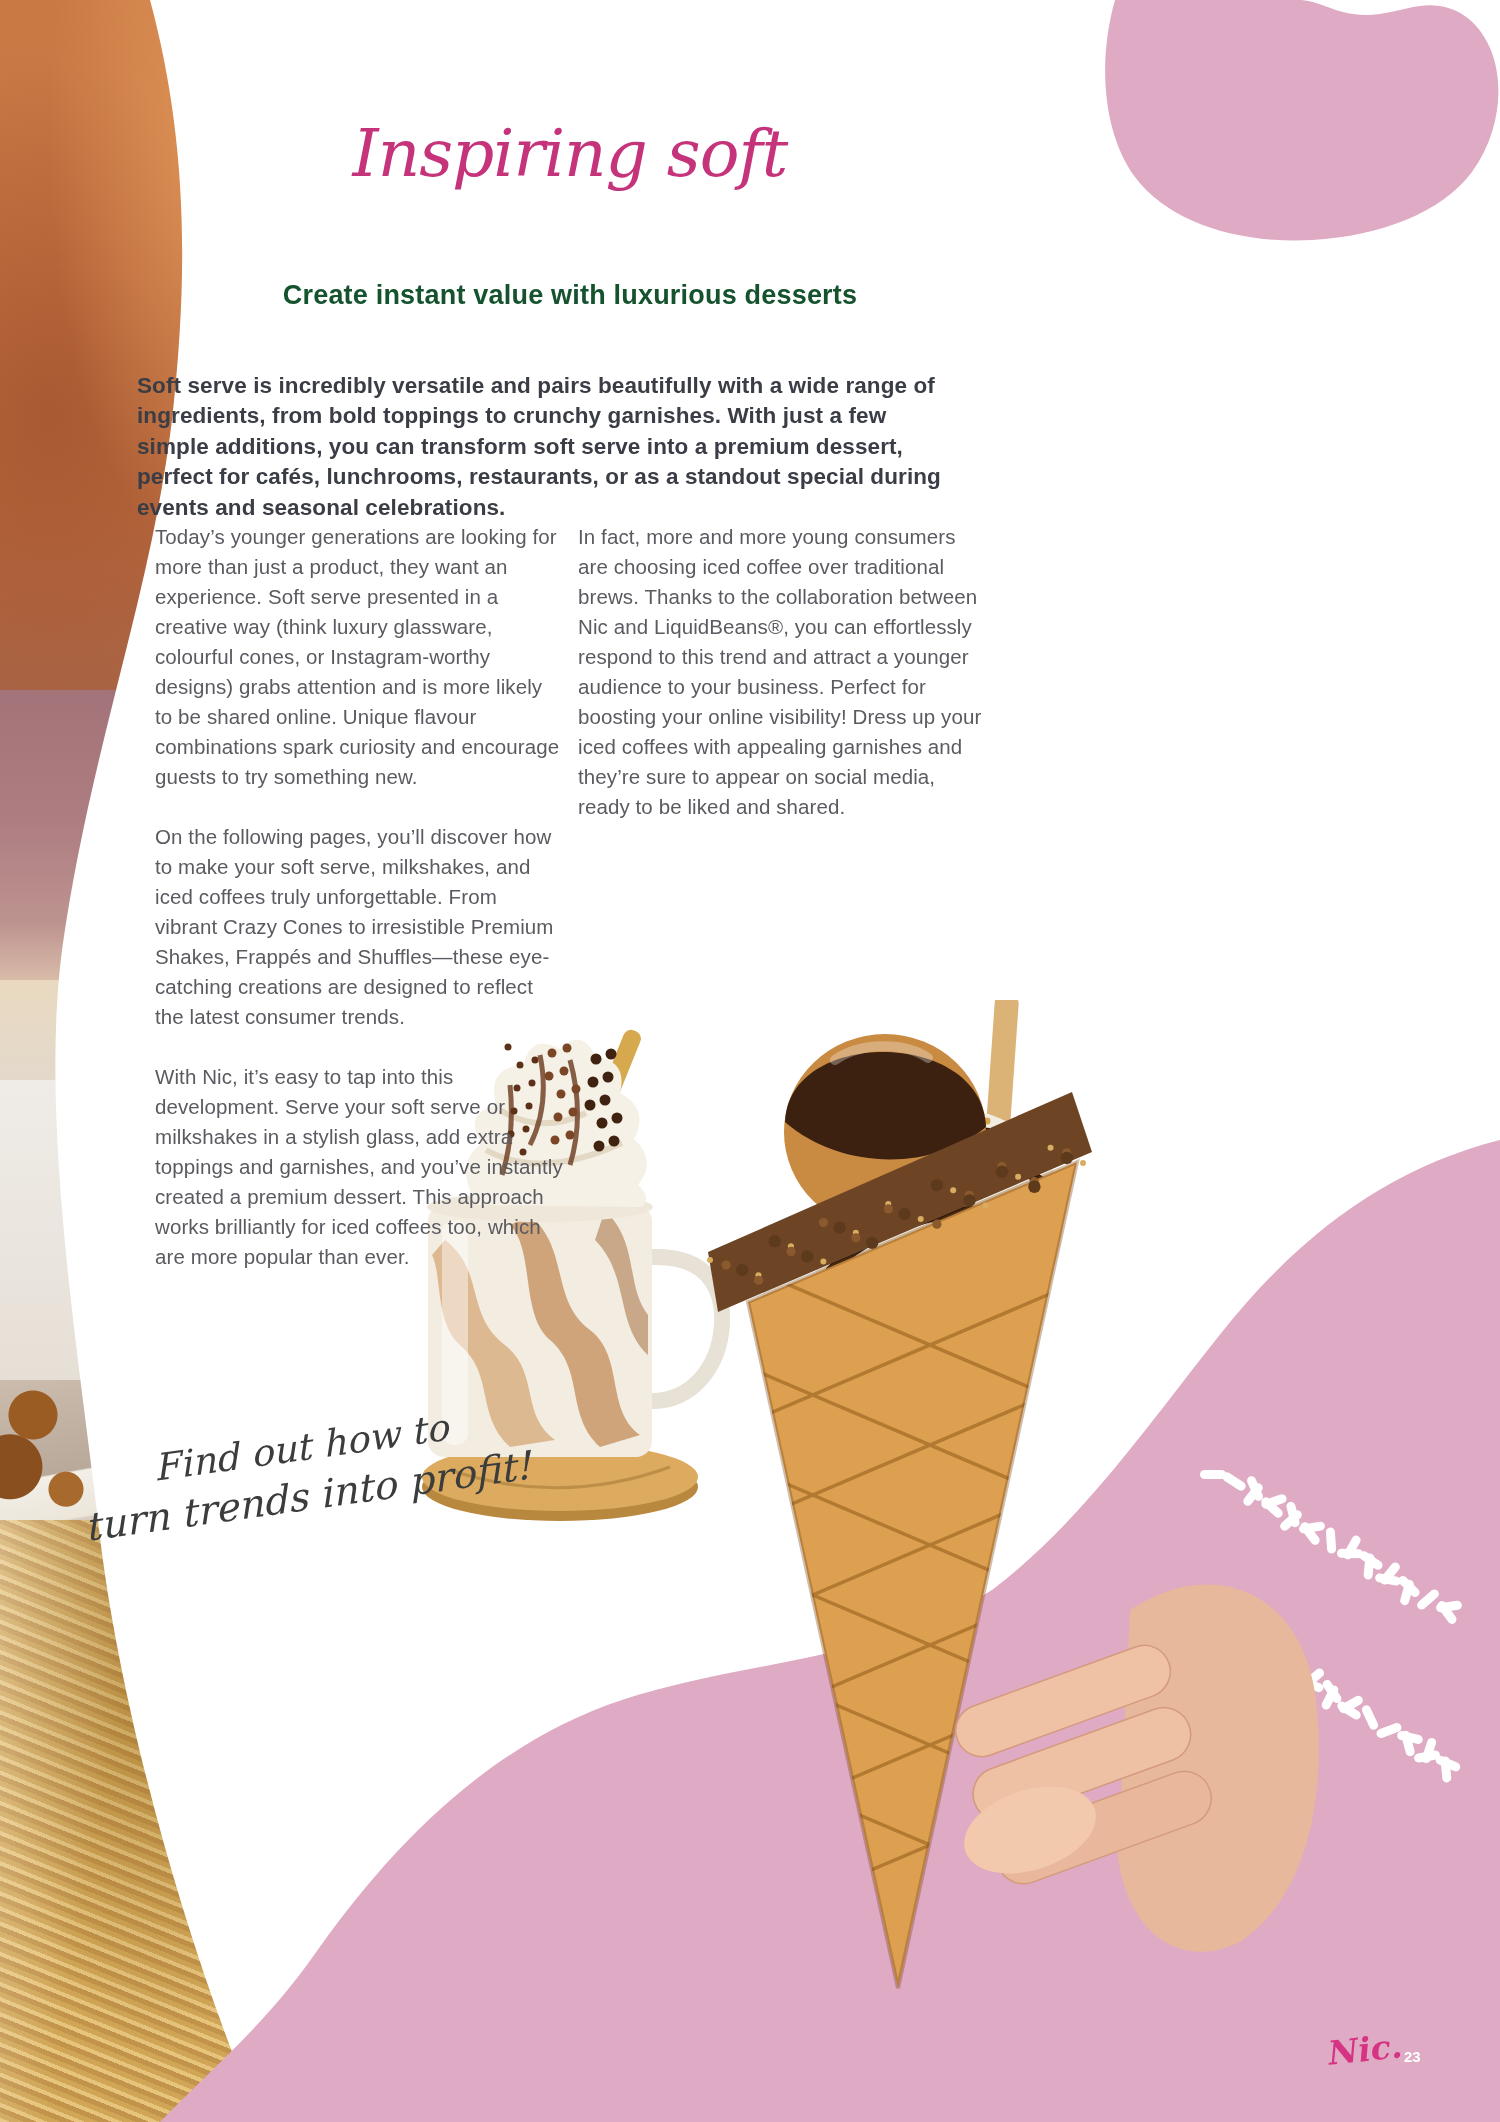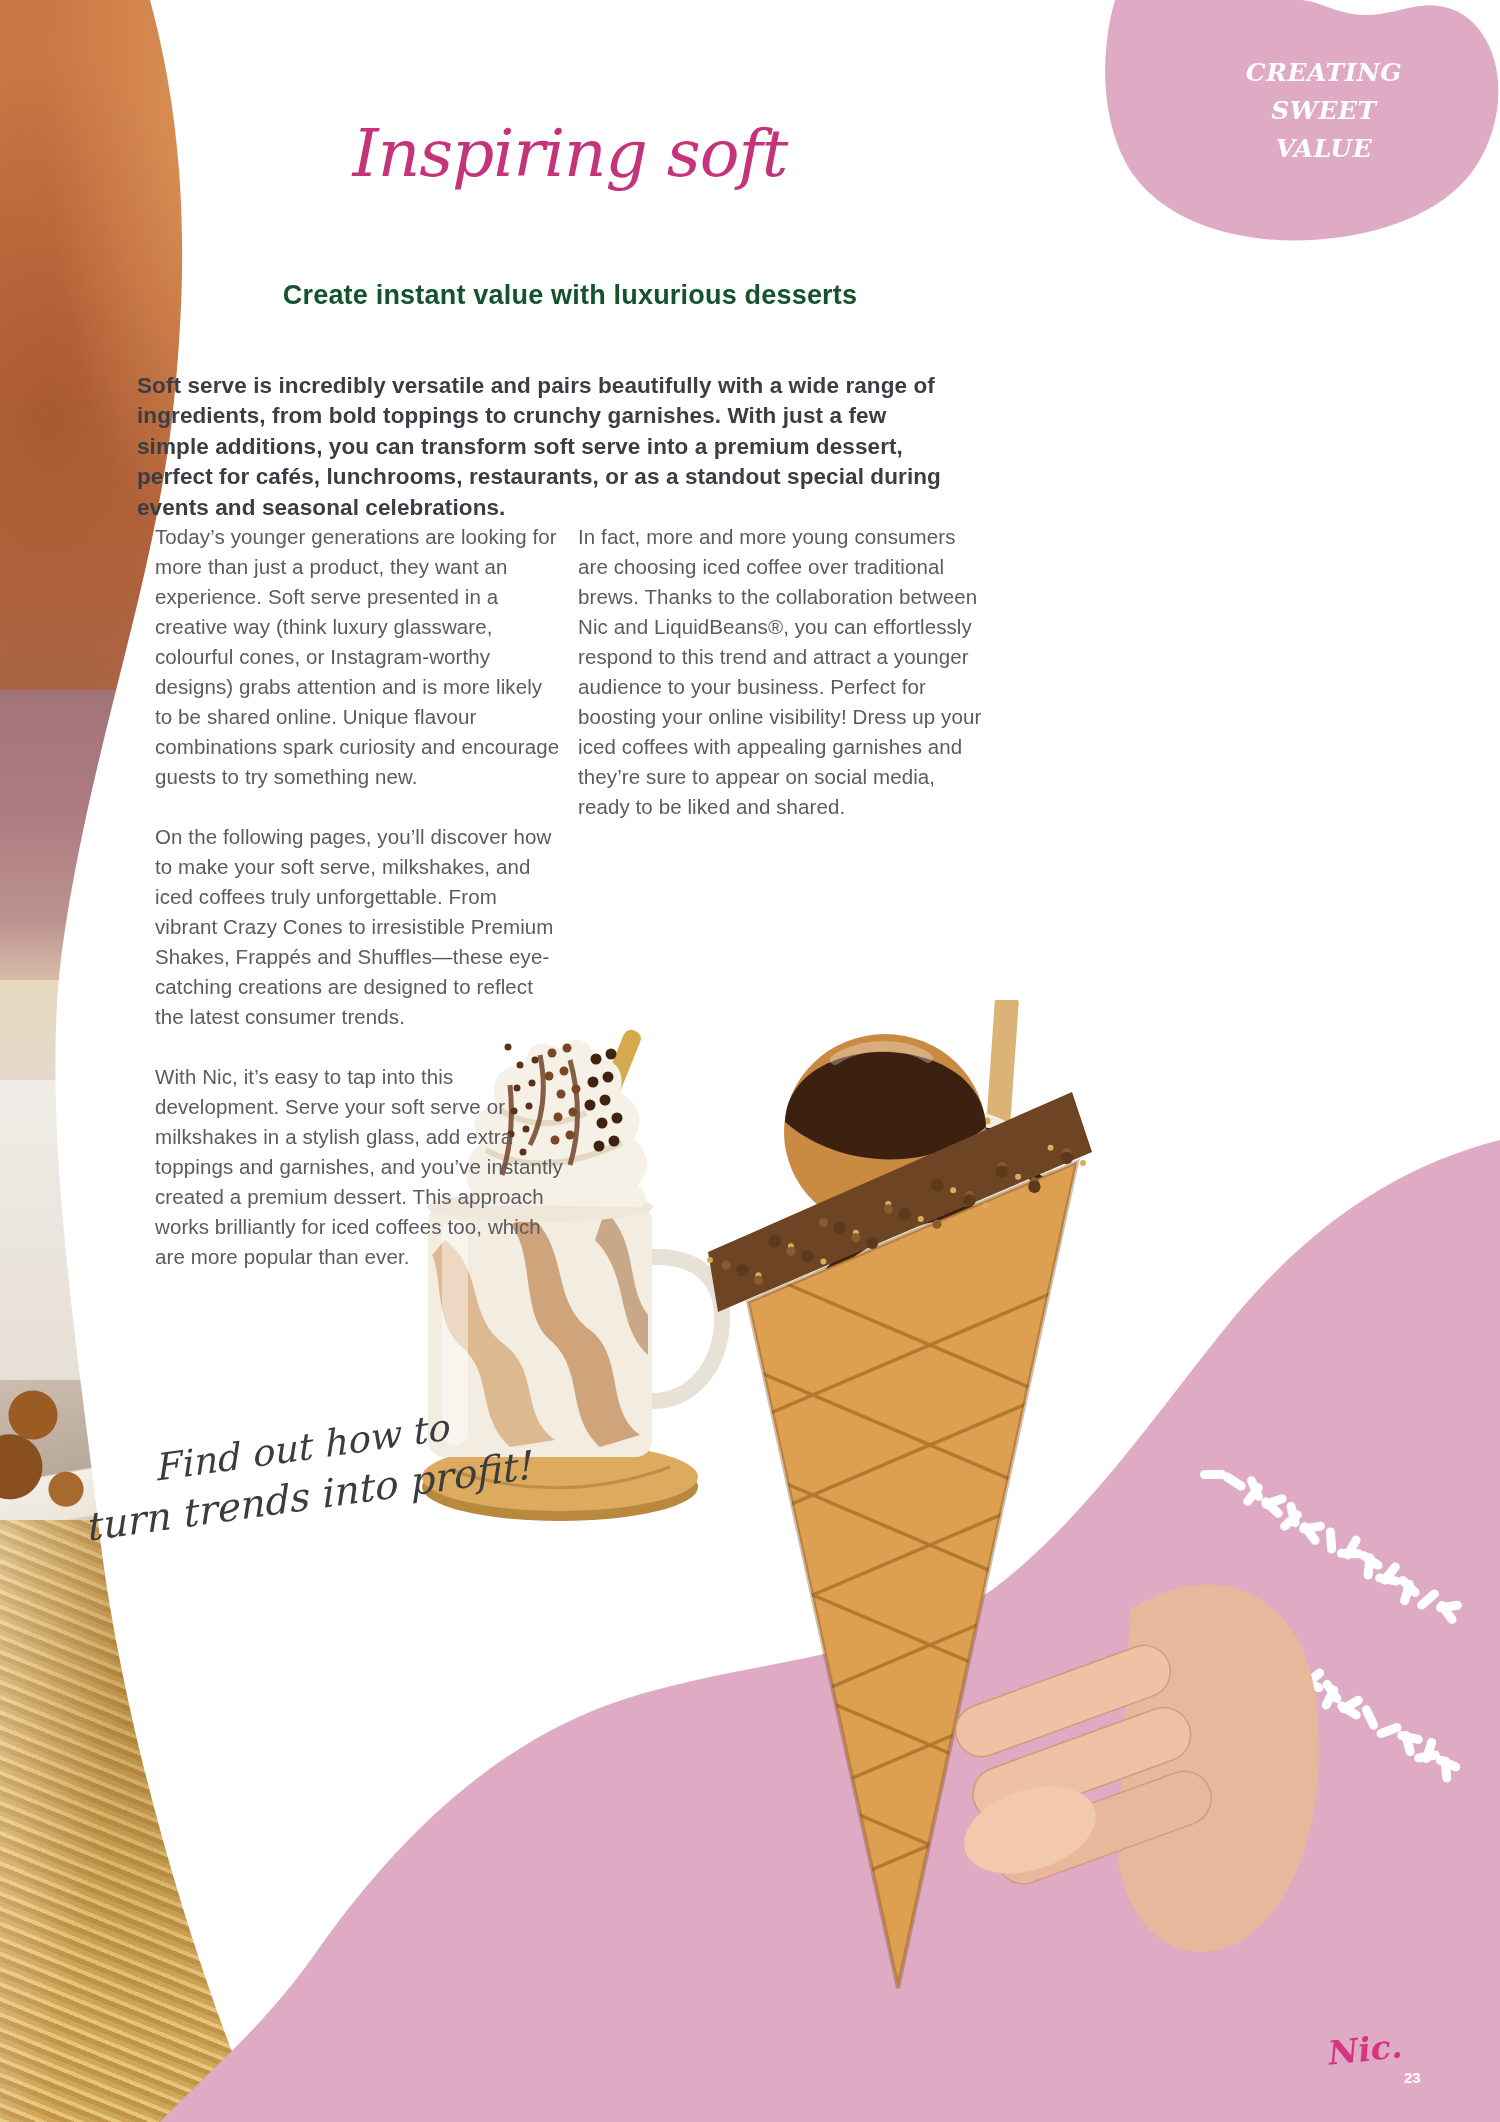--- a/index.html
+++ b/index.html
@@ -54,21 +54,21 @@
     font-family:"DejaVu Serif","Liberation Serif",serif;font-style:italic;
     color:#3b3d3d;
   }
   .note .n1{font-size:37px;line-height:46px;display:block;}
   .note .n2{font-size:39px;line-height:52px;display:block;white-space:nowrap;}
   .logo{
     position:absolute;left:1328px;top:2030px;
     font-family:"DejaVu Serif","Liberation Serif",serif;font-style:italic;font-weight:bold;
     color:#d63384;font-size:33px;transform:rotate(-6deg);
   }
-  .pagenum{position:absolute;left:1404px;top:2048px;color:#ffffff;font-size:15px;font-weight:bold;margin-top:21px;}
+  .pagenum{position:absolute;left:1404px;top:2048px;color:#ffffff;font-size:15px;font-weight:bold;}
 </style>
 </head>
 <body>
 
 <div class="page">
 
   <div class="ph ph-a"></div>
   <div class="ph ph-b"></div>
   <div class="ph ph-c"></div>
   <div class="ph ph-d"></div>
@@ -273,25 +273,20 @@
     <rect x="268" y="738" width="228" height="54" rx="27" fill="#eec0a4" stroke="#d49a7c" stroke-width="1.5" transform="rotate(-20 380 765)"></rect>
     <rect x="292" y="802" width="225" height="54" rx="27" fill="#e9b89c" stroke="#d49a7c" stroke-width="1.5" transform="rotate(-20 400 830)"></rect>
     <ellipse cx="330" cy="830" rx="68" ry="40" fill="#f2c9ad" transform="rotate(-18 330 830)"></ellipse>
   </svg>
 
   <svg class="bg-svg" width="1500" height="300" viewBox="0 0 1500 300">
     <path d="M1115,0 C1098,60 1102,132 1135,177 C1170,224 1242,244 1312,240
              C1382,236 1442,212 1472,172 C1502,130 1504,80 1490,48
              C1476,16 1450,2 1420,6 C1398,9 1378,18 1353,14 C1328,10 1318,0 1298,0 Z" fill="#dfaac3"></path>
   </svg>
-  <div class="badge-text">
-    <span>CREATING</span><br>
-    <span>SWEET</span><br>
-    <span>VALUE</span>
-  </div>
 
   <h1 class="title">
     <span>Inspiring soft</span><br>
   </h1>
   <div class="subtitle">Create instant value with luxurious desserts</div>
 
   <p class="intro">Soft serve is incredibly versatile and pairs beautifully with a wide range of ingredients, from bold toppings to crunchy garnishes. With just a few simple additions, you can transform soft serve into a premium dessert, perfect for cafés, lunchrooms, restaurants, or as a standout special during events and seasonal celebrations.</p>
 
   <div class="columns">
     <div class="col">

